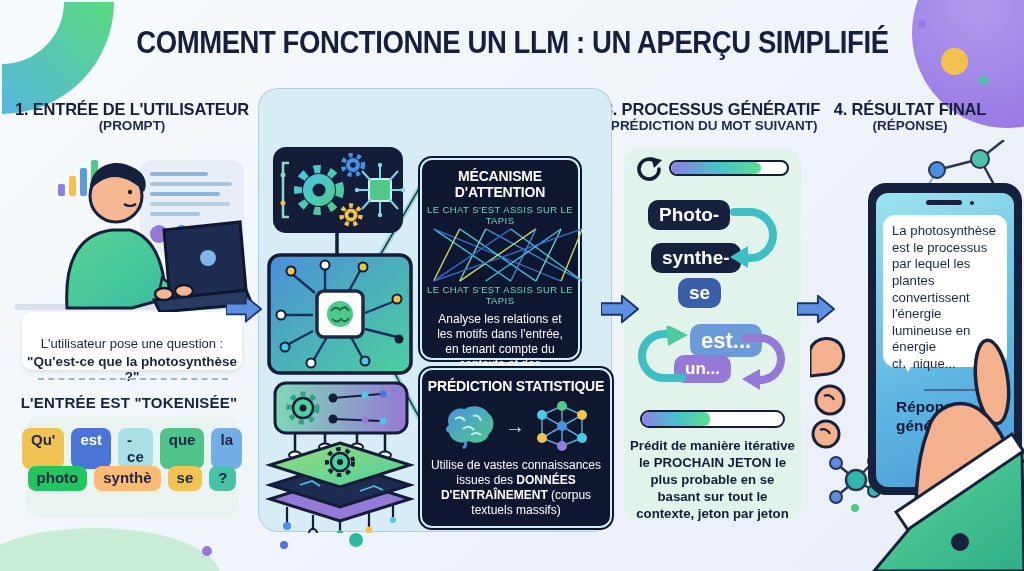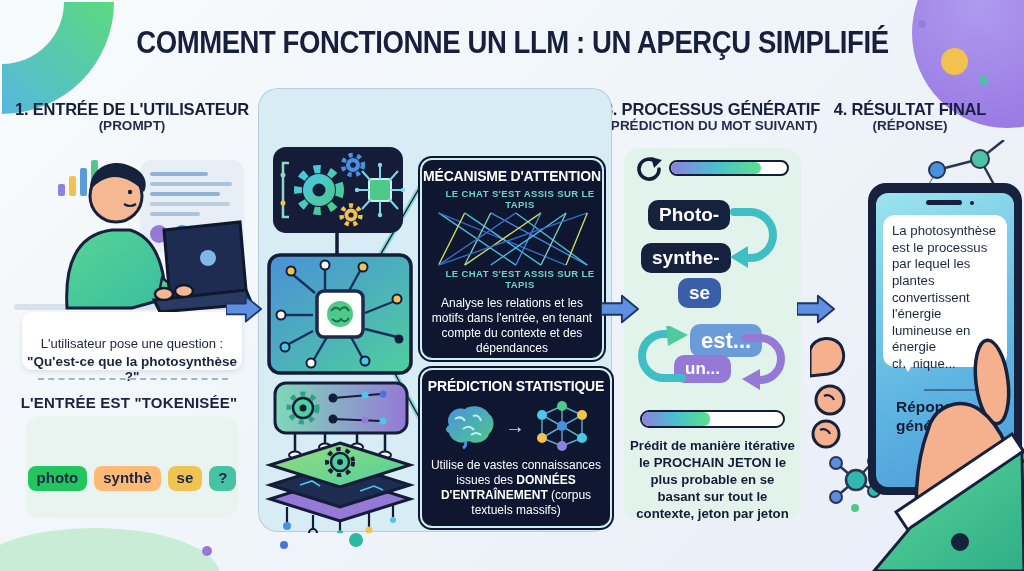--- a/index.html
+++ b/index.html
@@ -41,36 +41,36 @@
   .tok-row.r1 { top:12px; } .tok-row.r2 { top:50px; }
   .chip { font-size:15px; font-weight:700; padding:4px 9px; border-radius:8px; line-height:1.1; }
 
   
   .panel2 { position:absolute; left:258px; top:88px; width:354px; height:444px;
     background:#d7ecf4; border-radius:20px; border:1px solid rgba(70,100,130,.22); }
   .darkbox { position:absolute; background:#0f1730; border:2.5px solid #cfeef2;
     border-radius:12px; color:#fff; text-align:center;
     box-shadow:0 0 0 2px #0f1730; }
   .darkbox .bt { font-size:14px; font-weight:800; letter-spacing:-.2px; margin-top:8px; }
-  .cat { font-size:9.5px; font-weight:700; color:#6fd4c4; letter-spacing:.4px; margin-top:4px;padding-left:16px; }
+  .cat { font-size:9.5px; font-weight:400; color:#6fd4c4; letter-spacing:.4px; margin-top:4px; }
   .darkbox .bd { font-size:12px; font-weight:500; line-height:1.26; padding:0 8px; margin-top:6px; }
   .iconrow { display:flex; align-items:center; justify-content:center; gap:8px; margin-top:6px; }
   .arrow-glyph { color:#cfd8e8; font-size:20px; font-weight:700; }
 
   
   .panel3 { position:absolute; left:624px; top:148px; width:177px; height:372px;
     background:#e2f3ec; border-radius:16px; }
   .pbar { position:absolute; height:16px; background:#fff; border:2.5px solid #141c38;
     border-radius:10px; overflow:hidden; }
   .pbar .fill { height:100%; border-radius:6px;
     background:linear-gradient(90deg,#8f7fe0,#49c0cf,#5ce08a); }
   .g-chip { position:absolute; color:#fff; font-weight:700; border-radius:10px;
     padding:4px 11px; font-size:19px; line-height:1.15; }
   .s3-tokens div.g-chip:nth-of-type(1){ left:24px;  top:52px; }
-  .s3-tokens div.g-chip:nth-of-type(2){ left:17px;  top:95px; }
+  .s3-tokens div.g-chip:nth-of-type(2){ left:27px;  top:95px; }
   .s3-tokens div.g-chip:nth-of-type(3){ left:54px;  top:130px; }
   .s3-tokens div.g-chip:nth-of-type(4){ left:66px;  top:176px; font-size:22px; }
   .s3-tokens div.g-chip:nth-of-type(5){ left:50px;  top:207px; font-size:17px; }
   .s3-desc { position:absolute; left:6px; top:290px; width:165px; text-align:center;
     font-size:13.2px; font-weight:600; line-height:1.28; color:#141c38; }
 
   
   .phone { position:absolute; left:868px; top:183px; width:154px; height:312px;
     background:#16213e; border-radius:18px; }
   .screen { position:absolute; left:8px; top:10px; width:138px; height:294px; border-radius:12px;
@@ -213,20 +213,28 @@
     </g>
   </svg>
 
   <div class="qpanel">
     <div class="l1">L'utilisateur pose une question :</div>
     <div class="l2">"Qu'est-ce que la photosynthèse ?"</div>
   </div>
   <div class="dashes"></div>
   <div class="tok-label">L'ENTRÉE EST "TOKENISÉE"</div>
   <div class="tok-panel">
+    <div class="tok-row r1">
+
+    <div class="chip" style="background-color: rgb(240, 195, 82); color: rgb(27, 39, 68);">Qu'</div>
+        <div class="chip" style="background-color: rgb(74, 116, 216); color: rgb(255, 255, 255);">est</div>
+        <div class="chip" style="background-color: rgb(169, 224, 230); color: rgb(27, 39, 68);">-ce</div>
+        <div class="chip" style="background-color: rgb(79, 195, 137); color: rgb(27, 39, 68);">que</div>
+        <div class="chip" style="background-color: rgb(116, 174, 232); color: rgb(27, 39, 68);">la</div>
+      </div>
     <div class="tok-row r2">
 
     <div class="chip" style="background-color: #22c55e; color: rgb(27, 39, 68);">photo</div>
         <div class="chip" style="background-color: #fdba74; color: rgb(27, 39, 68);">synthè</div>
         <div class="chip" style="background-color: rgb(240, 195, 82); color: rgb(27, 39, 68);">se</div>
         <div class="chip" style="background-color: rgb(71, 194, 165); color: rgb(27, 39, 68);">?</div>
       </div>
   </div>
 
   <svg class="barrow" style="left:226px;top:294px" width="36" height="30" viewBox="0 0 40 30">
@@ -362,21 +370,21 @@
         <line x1="104" y1="368" x2="104" y2="382"></line>
       <line x1="128" y1="360" x2="128" y2="372"></line>
     </g>
     <circle cx="22" cy="381" r="4" fill="#4a90e0"></circle>
     <circle cx="48" cy="388" r="4" fill="none" stroke="#141c38" stroke-width="2.2"></circle>
     <circle cx="75" cy="388" r="3" fill="#2fb8a0"></circle>
     <circle cx="104" cy="385" r="3.5" fill="#f2c24e"></circle>
     <circle cx="128" cy="375" r="3" fill="#49c8e8"></circle>
   </svg>
 
-  <div class="darkbox" style="left:420px;top:158px;width:184px;height:202px">
+  <div class="darkbox" style="left:420px;top:158px;width:160px;height:202px">
     <div class="bt">MÉCANISME D'ATTENTION</div>
     <div class="cat">LE CHAT S'EST ASSIS SUR LE TAPIS</div>
     <svg width="170" height="56" viewBox="0 0 168 58" style="display:block;margin:1px auto">
       <g stroke-width="1.4" opacity=".95">
         <line x1="8" y1="2" x2="88" y2="56" stroke="#49c8e8"></line>
           <line x1="8" y1="2" x2="140" y2="56" stroke="#3b6fd4"></line>
         <line x1="35" y1="2" x2="8" y2="56" stroke="#d8e86a"></line>
           <line x1="35" y1="2" x2="114" y2="56" stroke="#49c8e8"></line>
         <line x1="62" y1="2" x2="162" y2="56" stroke="#4a90e0"></line>
           <line x1="62" y1="2" x2="35" y2="56" stroke="#7fd8c8"></line>

